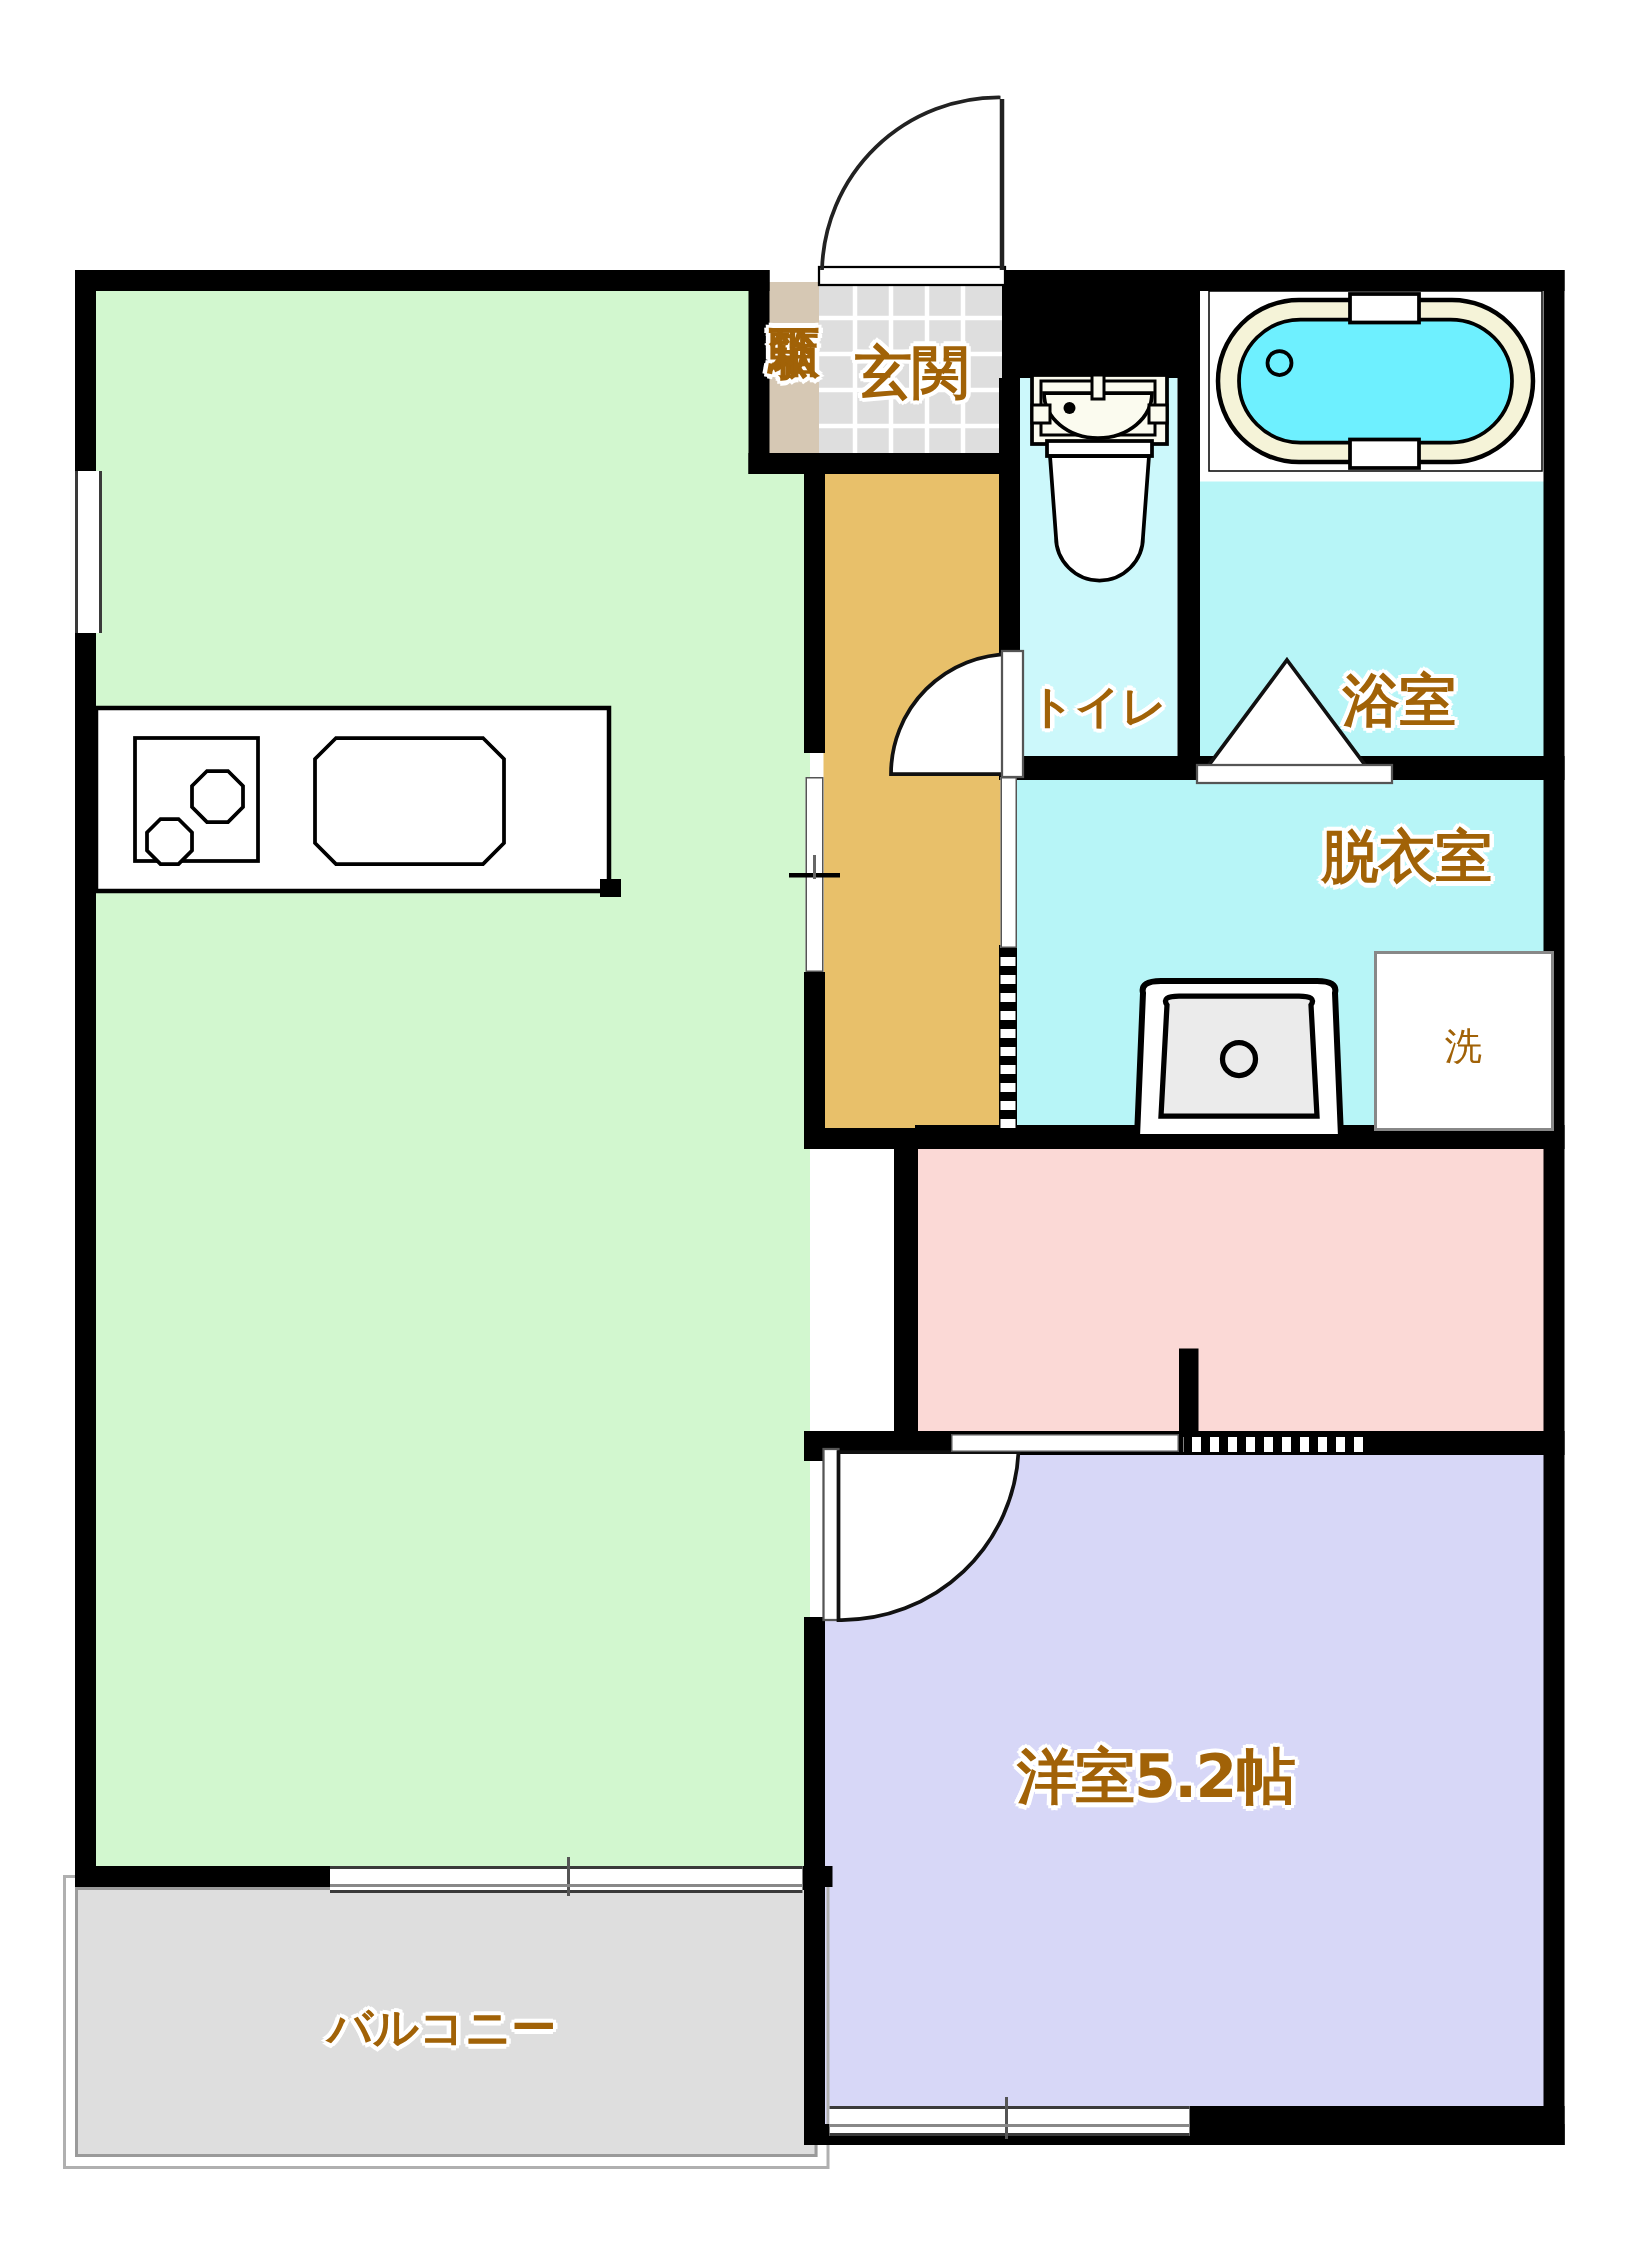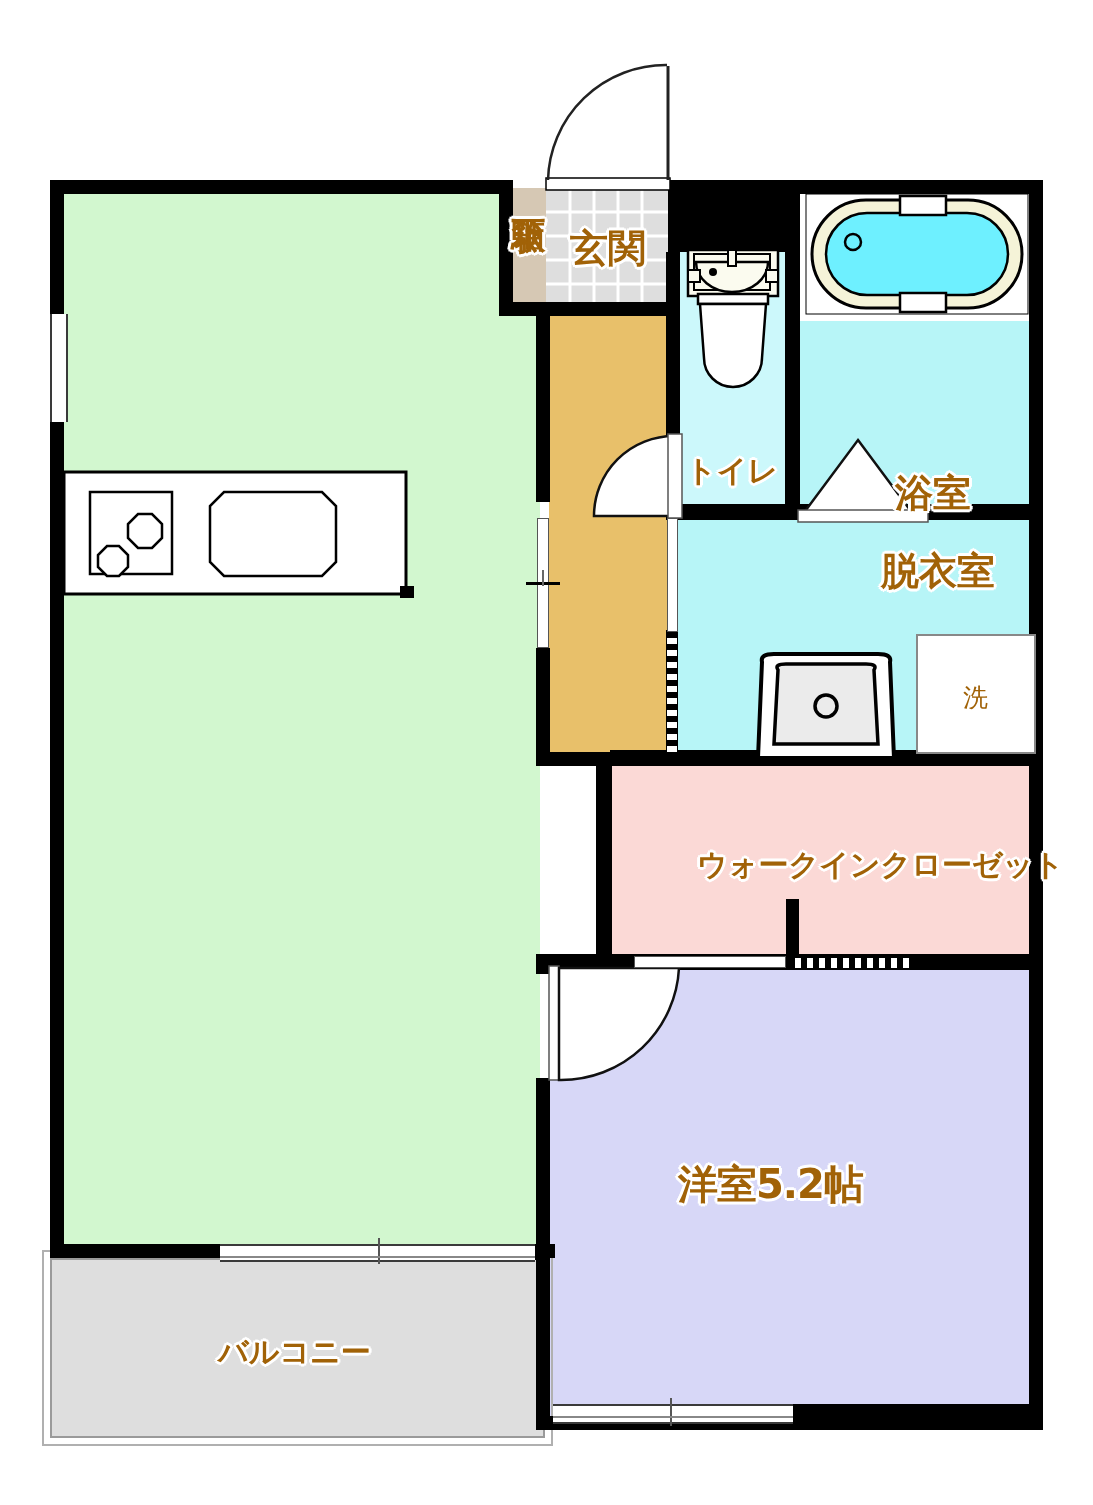--- a/index.html
+++ b/index.html
@@ -184,23 +184,22 @@
     <path d="M 26 18 Q 22 12 34 12 L 114 12 Q 126 12 122 18 L 126 92 L 22 92 Z" fill="#ebebeb" stroke="#000" stroke-width="3.5"></path>
     <circle cx="74" cy="54" r="11" fill="#ebebeb" stroke="#000" stroke-width="3.5"></circle>
   </svg>
 
   <div class="abs" style="left:916px;top:634px;width:120px;height:120px;background:#ffffff;border:2px solid #888;"></div>
   <div class="label lbl-xsmall" style="left:963px;top:681px;text-shadow:none;font-weight:400;">洗</div>
 
 
   <div class="label lbl-room" style="left:678px;top:1157px;">洋室5.2帖</div>
 
-  <div class="label lbl-small" style="left:697px;top:845px;">ウォークインクローゼット</div>
-
-  <div class="label lbl-mid" style="left:895px;top:468px;text-align:center;">浴室</div>
+
+  <div class="label lbl-mid" style="left:895px;top:442px;text-align:center;">浴室</div>
 
   <div class="label lbl-mid" style="left:881px;top:546px;">脱衣室</div>
 
   <div class="label lbl-small" style="left:686px;top:451px;">トイレ</div>
 
   <div class="label lbl-mid" style="left:570px;top:223px;">玄関</div>
 
   <div class="label lbl-vert" style="left:511px;top:192px;height:118px;">下駄箱</div>
 
   <div class="label lbl-small" style="left:218px;top:1332px;">バルコニー</div>

